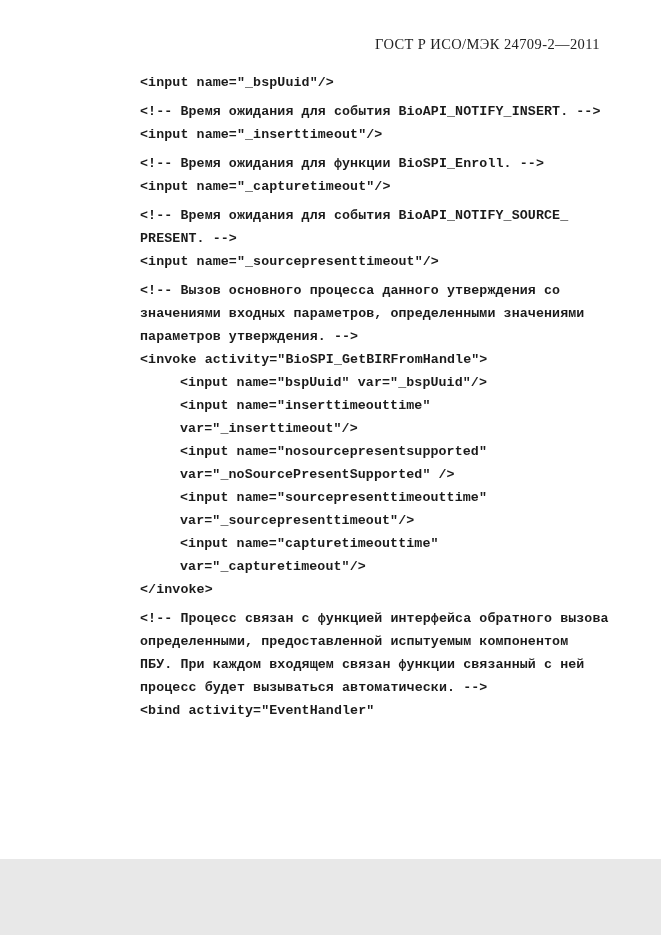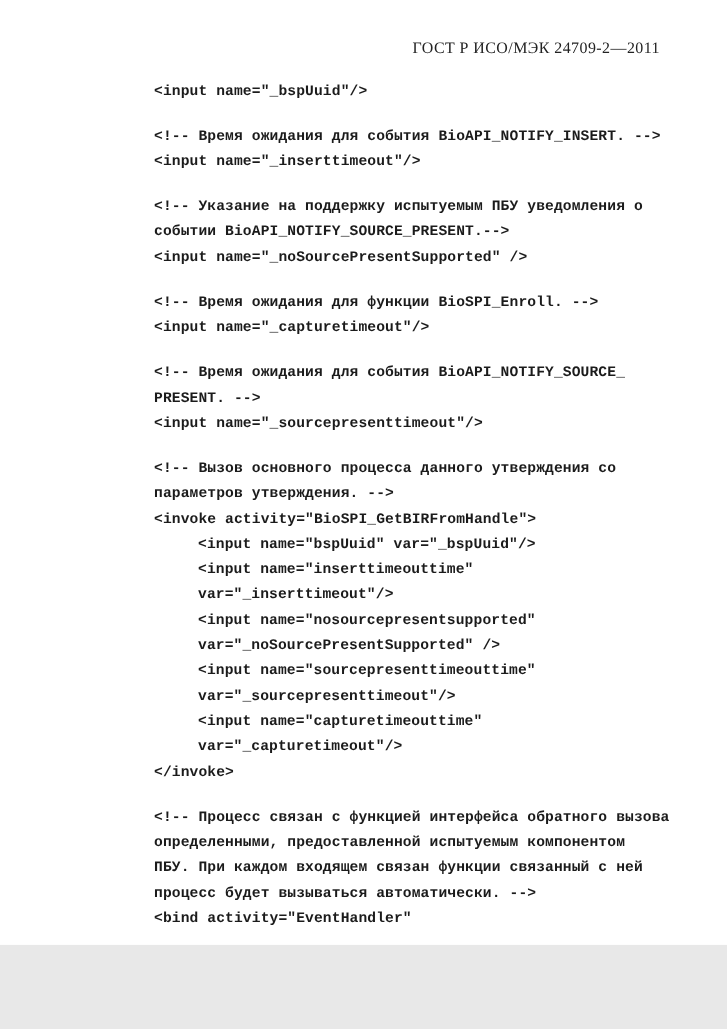--- a/index.html
+++ b/index.html
@@ -27,21 +27,21 @@
     color: #222222;
     white-space: nowrap;
   }
   .code-listing {
     position: absolute;
     top: 71px;
     left: 140px;
     right: 38px;
   }
   .block + .block {
-    margin-top: 18px;
+    margin-top: 6px;
   }
   .line {
     font-family: "Liberation Mono", "DejaVu Sans Mono", monospace;
     font-weight: bold;
     font-size: 13.3px;
     line-height: 23px;
     color: #1b1b1b;
     white-space: pre;
     letter-spacing: 0.1px;
   }
@@ -65,35 +65,31 @@
 
   <div class="code-listing">
       <div class="block">
         <div class="line">&lt;input name="_bspUuid"/&gt;</div>
       </div>
       <div class="block">
         <div class="line">&lt;!-- Время ожидания для события BioAPI_NOTIFY_INSERT. --&gt;</div>
         <div class="line">&lt;input name="_inserttimeout"/&gt;</div>
       </div>
       <div class="block">
-        <div class="line">&lt;!-- Указание на поддержку испытуемым ПБУ уведомления о</div>
-        <div class="line">событии BioAPI_NOTIFY_SOURCE_PRESENT.--&gt;</div>
-        <div class="line">&lt;input name="_noSourcePresentSupported" /&gt;</div>
-      </div>
-      <div class="block">
         <div class="line">&lt;!-- Время ожидания для функции BioSPI_Enroll. --&gt;</div>
         <div class="line">&lt;input name="_capturetimeout"/&gt;</div>
       </div>
       <div class="block">
         <div class="line">&lt;!-- Время ожидания для события BioAPI_NOTIFY_SOURCE_</div>
         <div class="line">PRESENT. --&gt;</div>
         <div class="line">&lt;input name="_sourcepresenttimeout"/&gt;</div>
       </div>
       <div class="block">
         <div class="line">&lt;!-- Вызов основного процесса данного утверждения со</div>
+        <div class="line">значениями входных параметров, определенными значениями</div>
         <div class="line">параметров утверждения. --&gt;</div>
         <div class="line">&lt;invoke activity="BioSPI_GetBIRFromHandle"&gt;</div>
         <div class="line indent">&lt;input name="bspUuid" var="_bspUuid"/&gt;</div>
         <div class="line indent">&lt;input name="inserttimeouttime"</div>
         <div class="line indent">var="_inserttimeout"/&gt;</div>
         <div class="line indent">&lt;input name="nosourcepresentsupported"</div>
         <div class="line indent">var="_noSourcePresentSupported" /&gt;</div>
         <div class="line indent">&lt;input name="sourcepresenttimeouttime"</div>
         <div class="line indent">var="_sourcepresenttimeout"/&gt;</div>
         <div class="line indent">&lt;input name="capturetimeouttime"</div>

